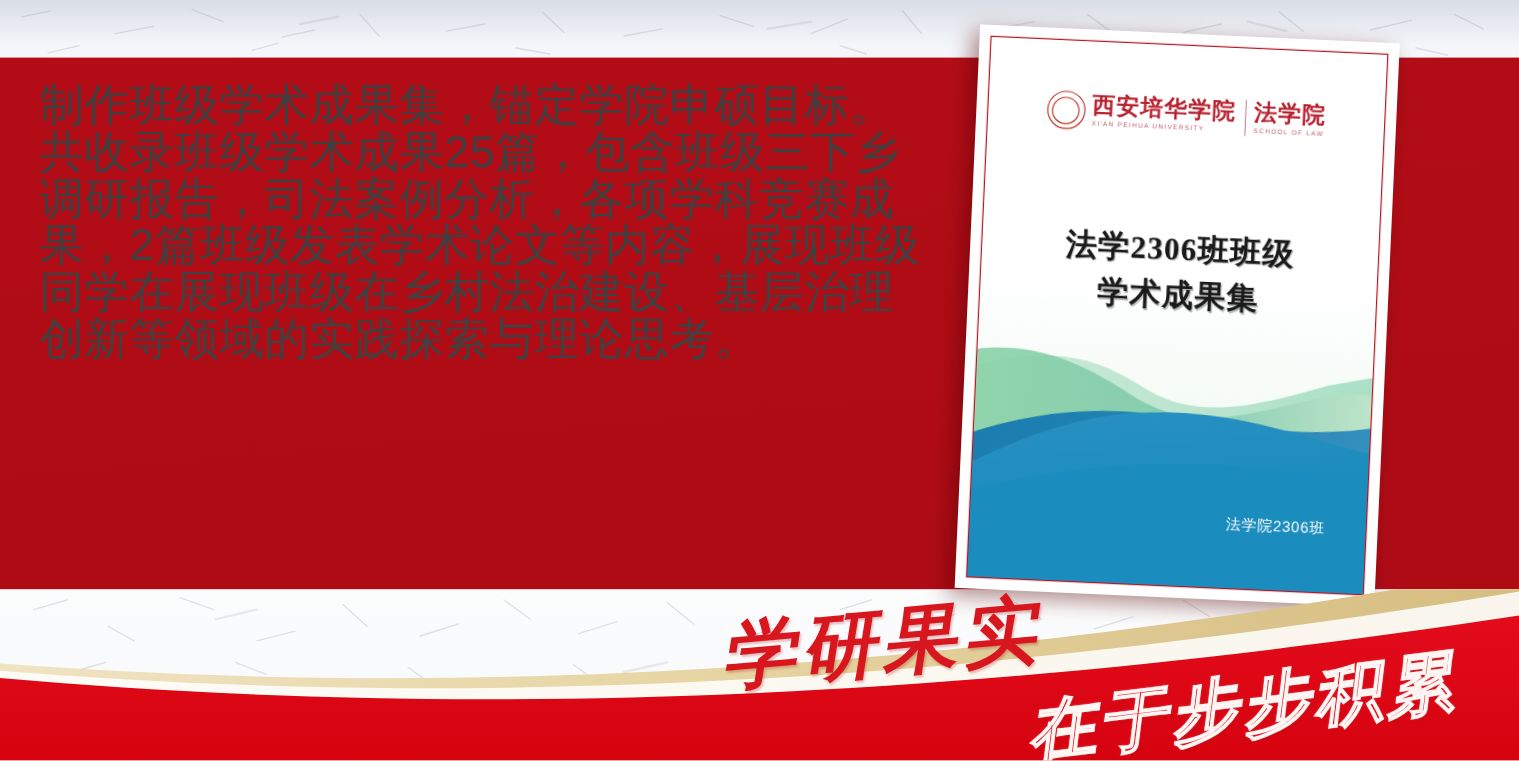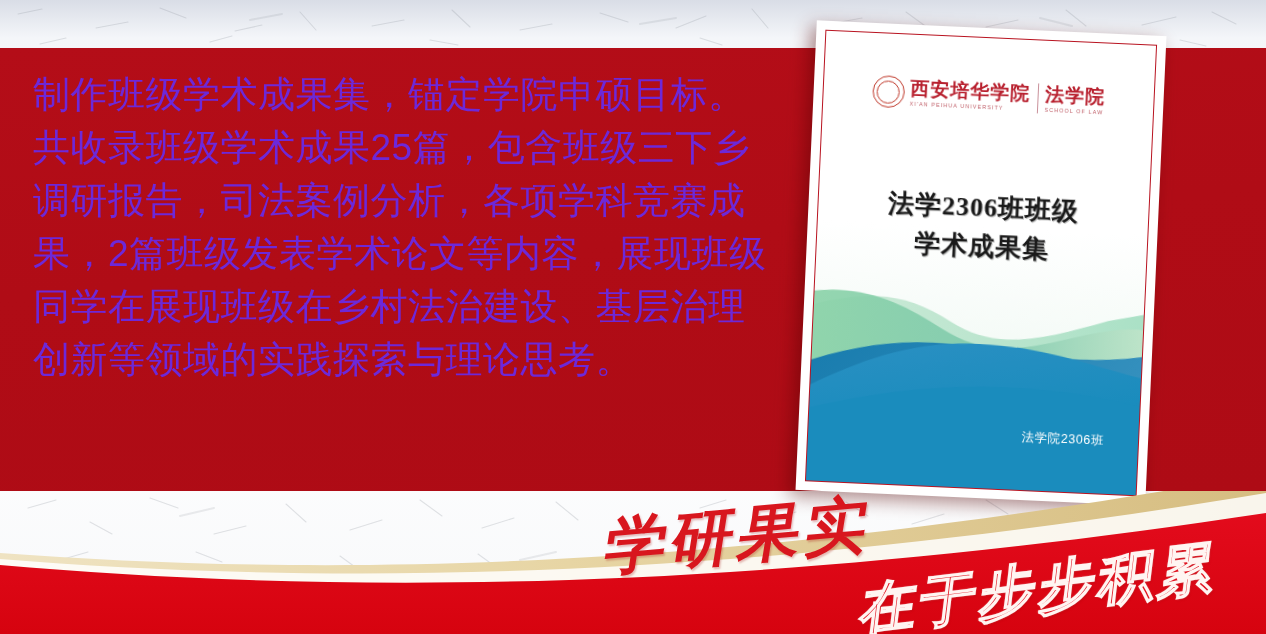--- a/index.html
+++ b/index.html
@@ -20,23 +20,23 @@
 
   
   .red-panel{
     position:absolute;left:0;top:48px;width:1266px;height:443px;
     background:linear-gradient(175deg,#b40d18 0%,#b00c16 45%,#ae0b15 100%);
   }
 
   
   .copy{
     position:absolute;left:33px;top:68px;width:740px;
-    color:#6d28d9;
+    color:#404040;
     font-size:37px;
-    line-height:53px;
+    line-height:39px;
     letter-spacing:.5px;
     font-weight:400;
     white-space:pre-wrap;
   }
 
   
   .book-wrap{
     position:absolute;left:806px;top:28px;width:350px;height:470px;
     transform:rotate(2.6deg);
     filter:drop-shadow(-6px 6px 9px rgba(80,0,0,.45));

